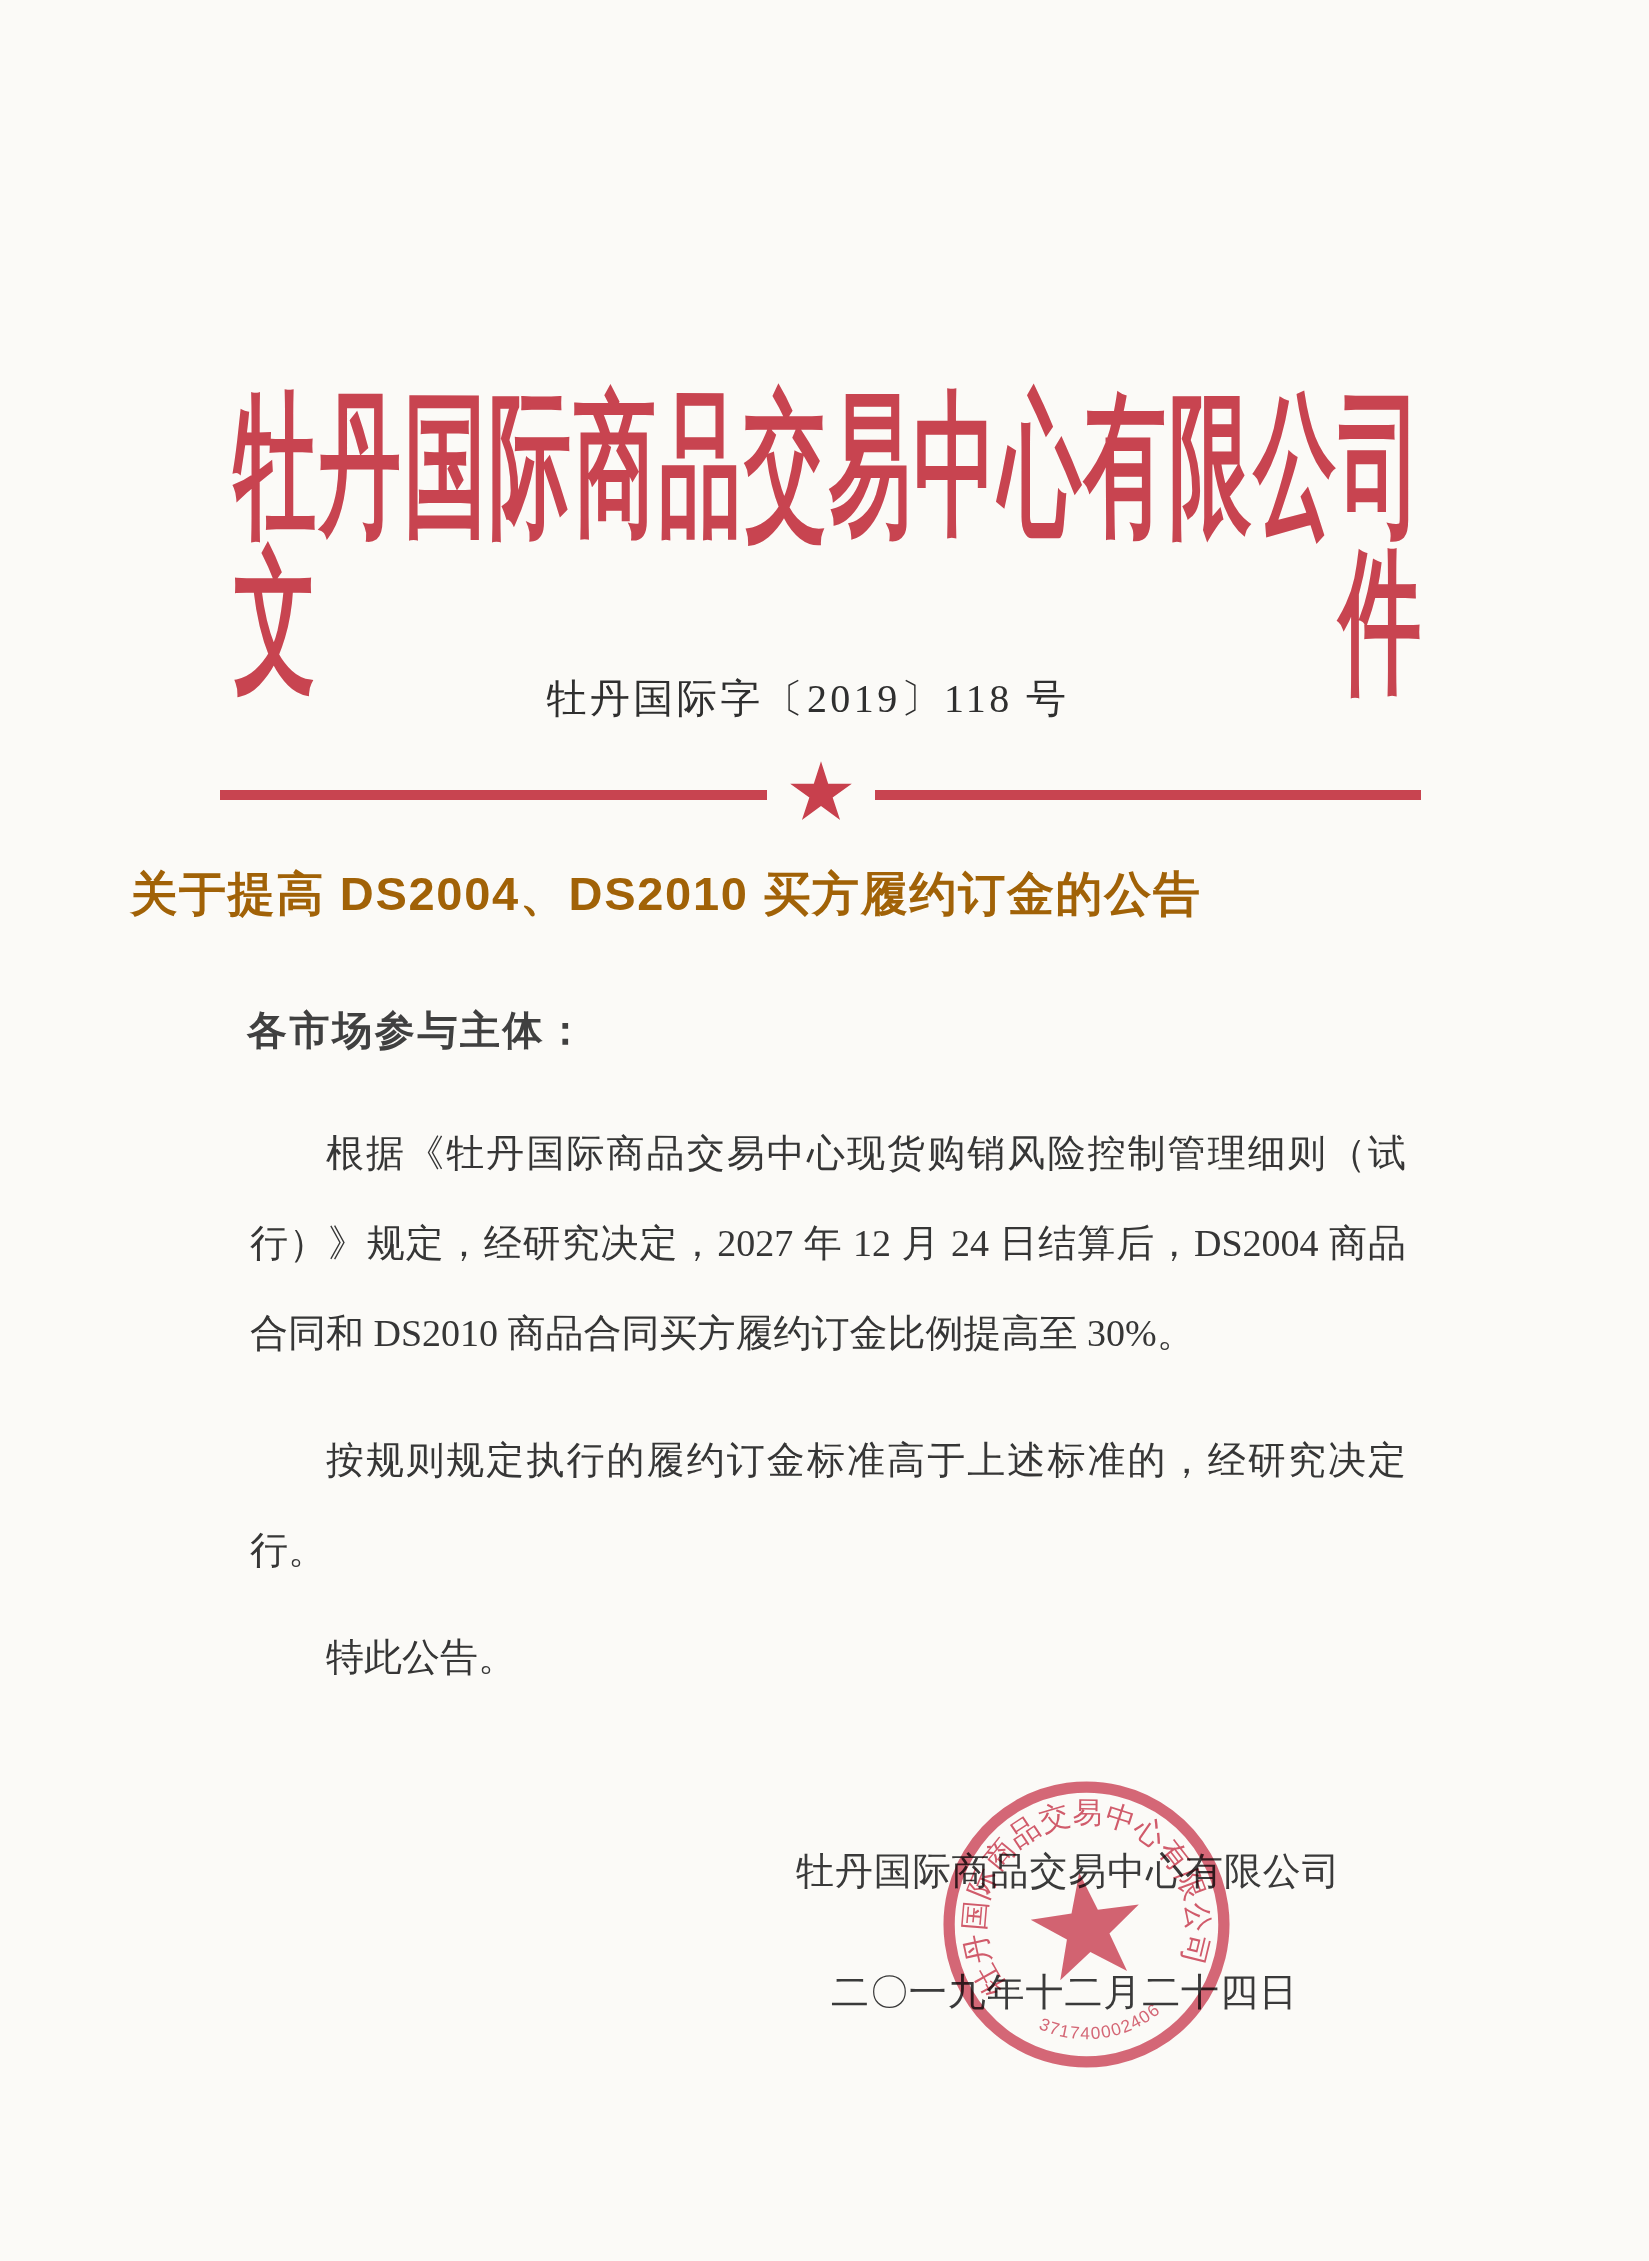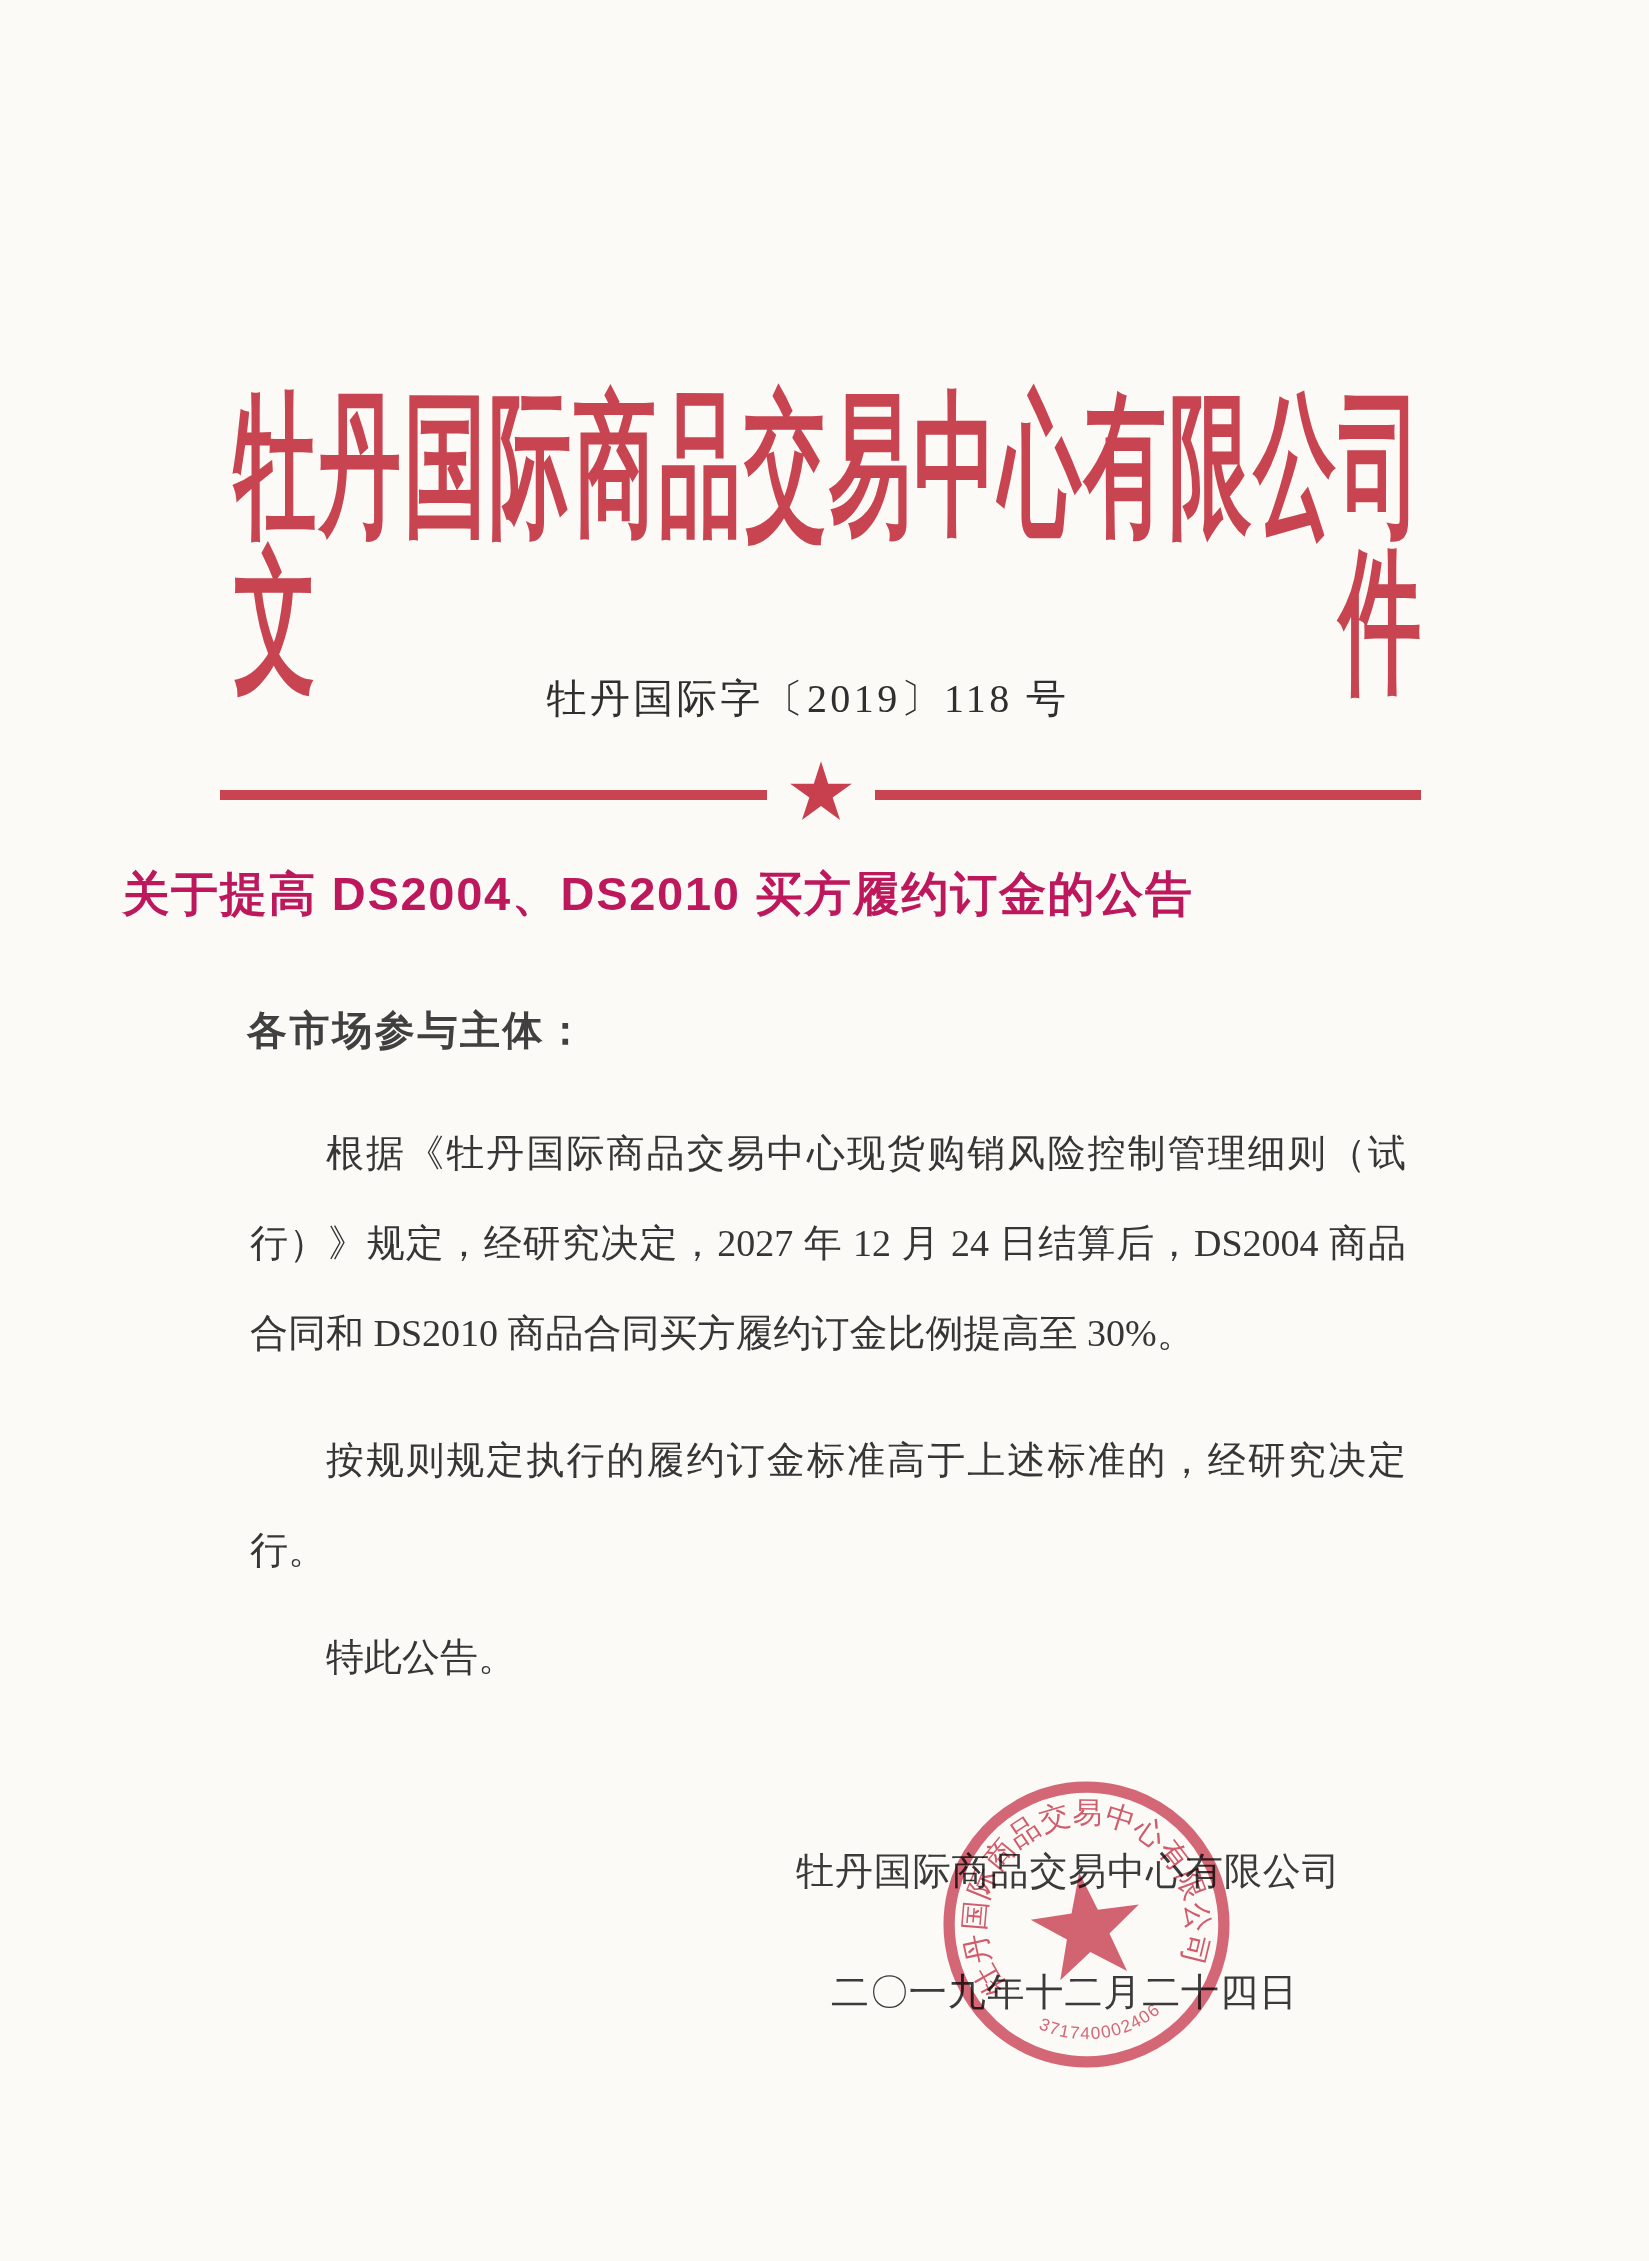--- a/index.html
+++ b/index.html
@@ -41,22 +41,23 @@
   }
   .divider .rule{flex:1;height:9.5px;background:#c84450;}
   .divider .star-wrap{width:108px;display:flex;justify-content:center;align-items:center;}
 
   .announce-title{
     position:absolute;left:0;top:866px;width:1316px;
     text-align:center;
     font-family:"Liberation Sans","DejaVu Sans",sans-serif;
     font-weight:bold;
     font-size:47px;line-height:55px;
-    color:#be185d;
+    color:#a16207;
     letter-spacing:1.7px;
+    padding-left:8px;
   }
 
   .salutation{
     position:absolute;left:247px;top:1005px;
     font-size:40px;line-height:52px;
     font-weight:bold;
     color:#404040;
     letter-spacing:2.6px;
   }
 

